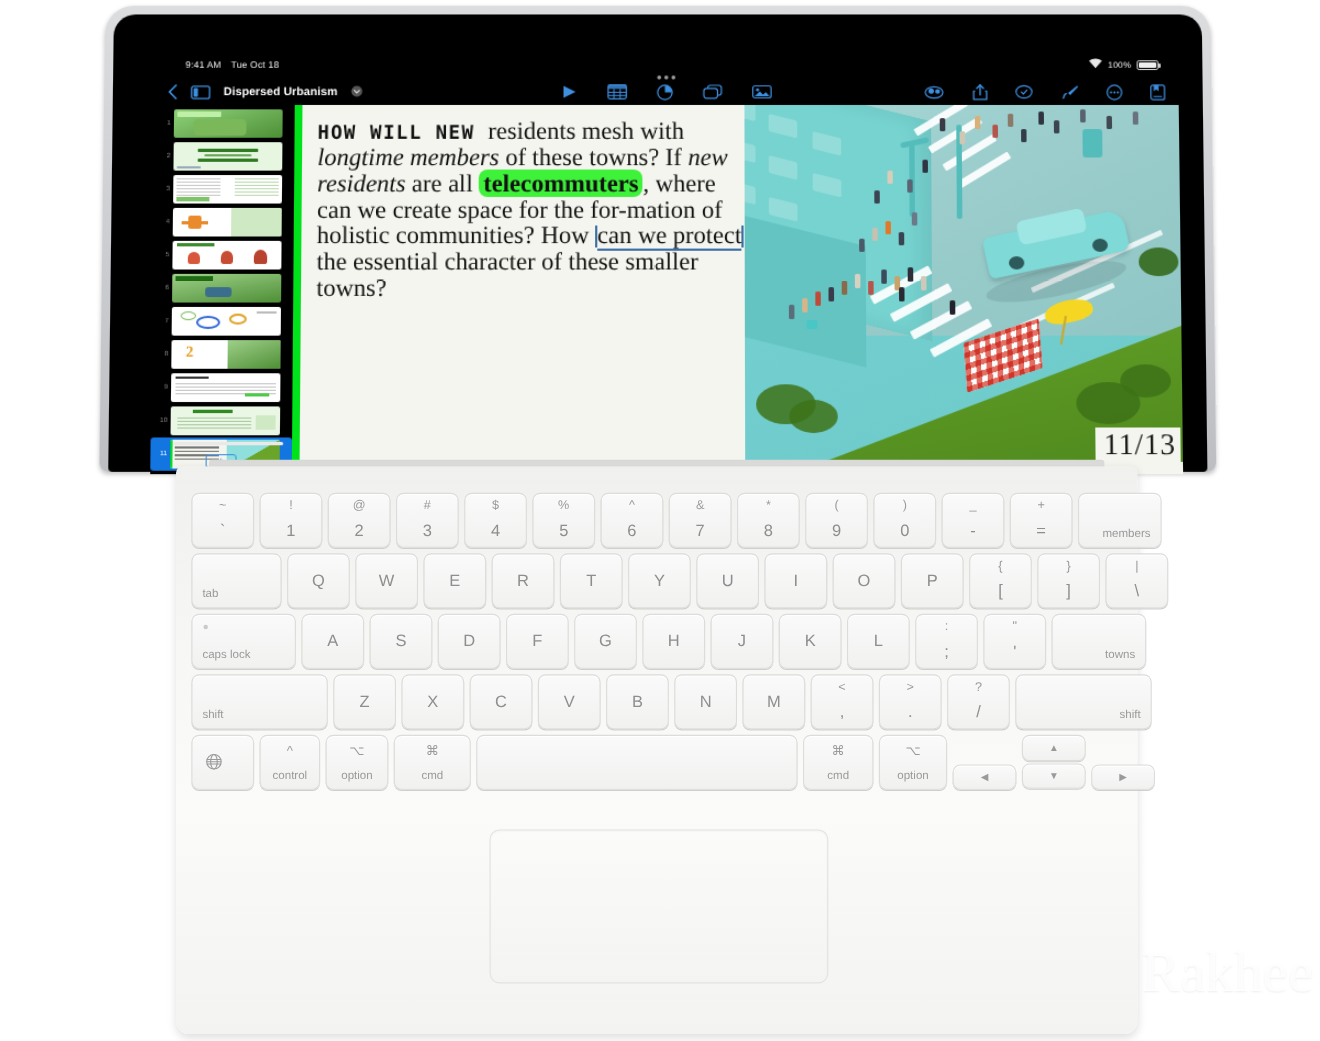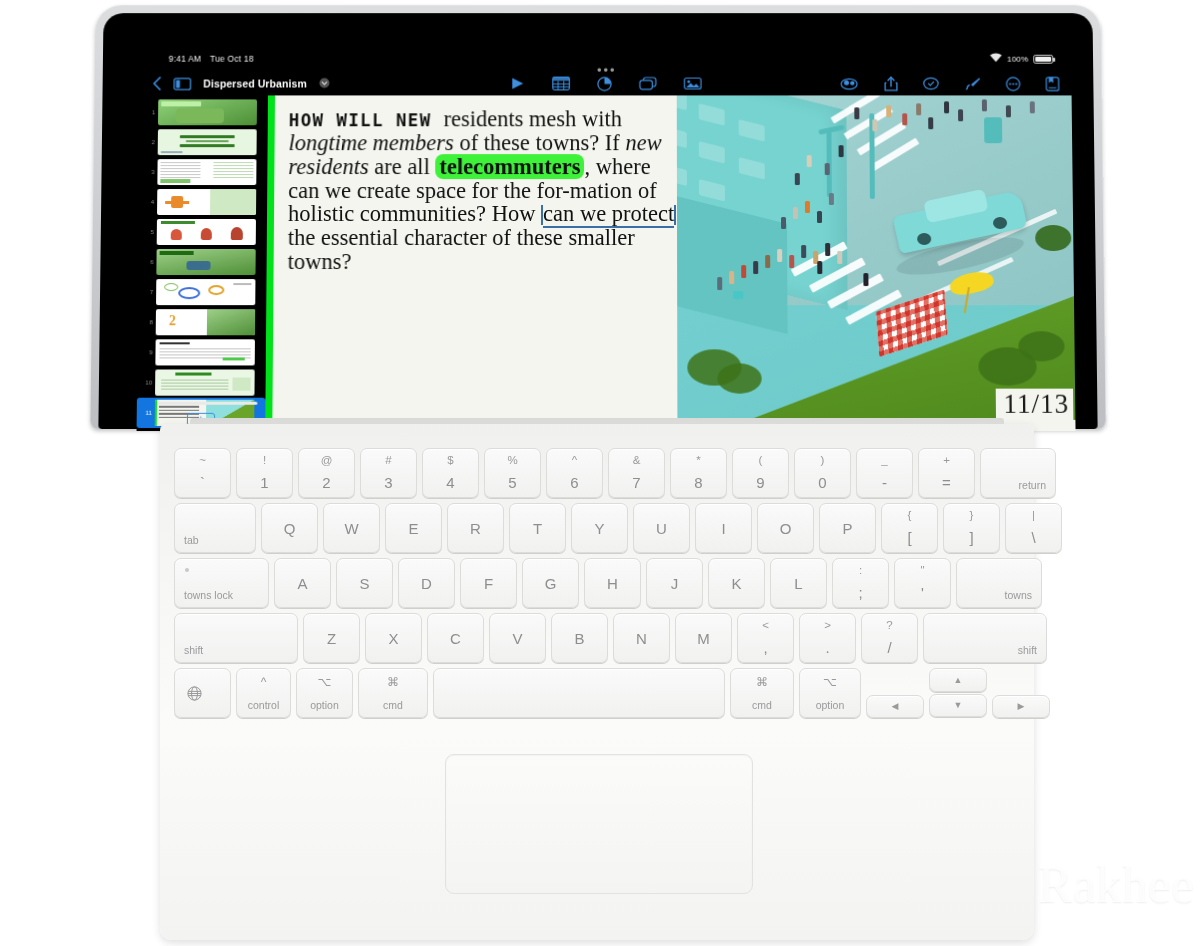--- a/index.html
+++ b/index.html
@@ -611,21 +611,21 @@
           </div>
         <div class="key">
             <span class="top">_</span>
             <span class="bot">-</span>
           </div>
         <div class="key">
             <span class="top">+</span>
             <span class="bot">=</span>
           </div>
         <div class="key" style="width:76px">
-            <span class="br">return</span>
+            <span class="br">members</span>
           </div>
       </div>
 
       <div class="krow">
         <div class="key" style="width:82px">
             <span class="bl">tab</span>
           </div>
         <div class="key">
             <span class="single">Q</span>
           </div>
@@ -666,21 +666,21 @@
           </div>
         <div class="key">
             <span class="top">|</span>
             <span class="bot">\</span>
           </div>
       </div>
 
       <div class="krow">
         <div class="key" style="width:95px">
             <span class="dot"></span>
-            <span class="bl">towns lock</span>
+            <span class="bl">caps lock</span>
           </div>
         <div class="key">
             <span class="single">A</span>
           </div>
         <div class="key">
             <span class="single">S</span>
           </div>
         <div class="key">
             <span class="single">D</span>
           </div>

